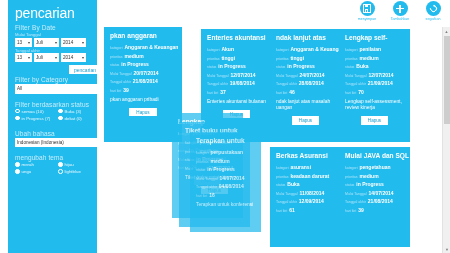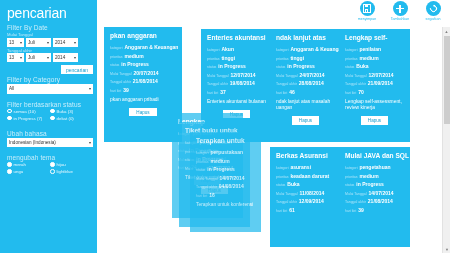--- a/index.html
+++ b/index.html
@@ -13,21 +13,21 @@
     overflow: hidden;
     font-family: "Liberation Sans", sans-serif;
     font-size: 6px;
     color: #ffffff;
     position: relative;
   }
 
   
   .sidebar {
     position: absolute;
-    left: 0; top: 0;
+    left: 8px; top: 0;
     width: 97px;
     height: 253px;
     background: #22bbee;
     box-sizing: border-box;
     padding: 4px 4px 0 7px;
     overflow: hidden;
   }
   .app-title {
     font-size: 14px;
     font-weight: 300;

